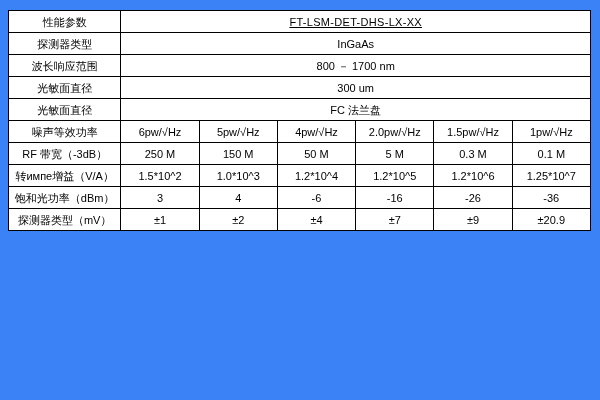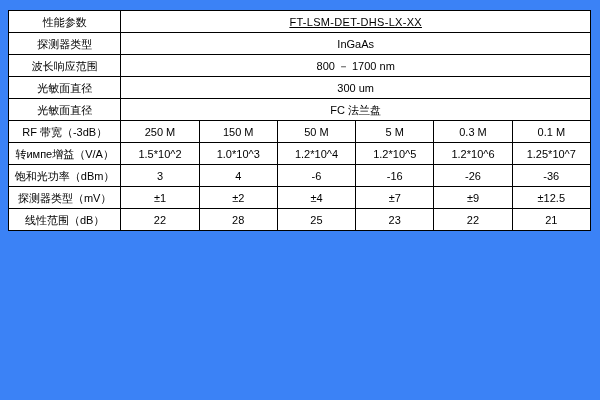--- a/index.html
+++ b/index.html
@@ -80,20 +80,29 @@
       <tr>
         <td class="rowlabel">光敏面直径</td>
         <td colspan="6">300 um</td>
       </tr>
       <tr>
         <td class="rowlabel">光敏面直径</td>
         <td colspan="6">FC 法兰盘</td>
       </tr>
 
       <tr>
+        <td class="rowlabel">噪声等效功率</td>
+        <td>6pw/√Hz</td>
+        <td>5pw/√Hz</td>
+        <td>4pw/√Hz</td>
+        <td>2.0pw/√Hz</td>
+        <td>1.5pw/√Hz</td>
+        <td>1pw/√Hz</td>
+      </tr>
+      <tr>
         <td class="rowlabel">RF 带宽（-3dB）</td>
         <td>250 M</td>
         <td>150 M</td>
         <td>50 M</td>
         <td>5 M</td>
         <td>0.3 M</td>
         <td>0.1 M</td>
       </tr>
       <tr>
         <td class="rowlabel">转импе增益（V/A）</td>
@@ -113,26 +122,17 @@
         <td>-26</td>
         <td>-36</td>
       </tr>
       <tr>
         <td class="rowlabel">探测器类型（mV）</td>
         <td>±1</td>
         <td>±2</td>
         <td>±4</td>
         <td>±7</td>
         <td>±9</td>
-        <td>±12.5</td>
-      </tr>
-      <tr>
-        <td class="rowlabel">线性范围（dB）</td>
-        <td>22</td>
-        <td>28</td>
-        <td>25</td>
-        <td>23</td>
-        <td>22</td>
-        <td>21</td>
+        <td>±20.9</td>
       </tr>
     </tbody>
   </table>
 </div>
 
 </body></html>

